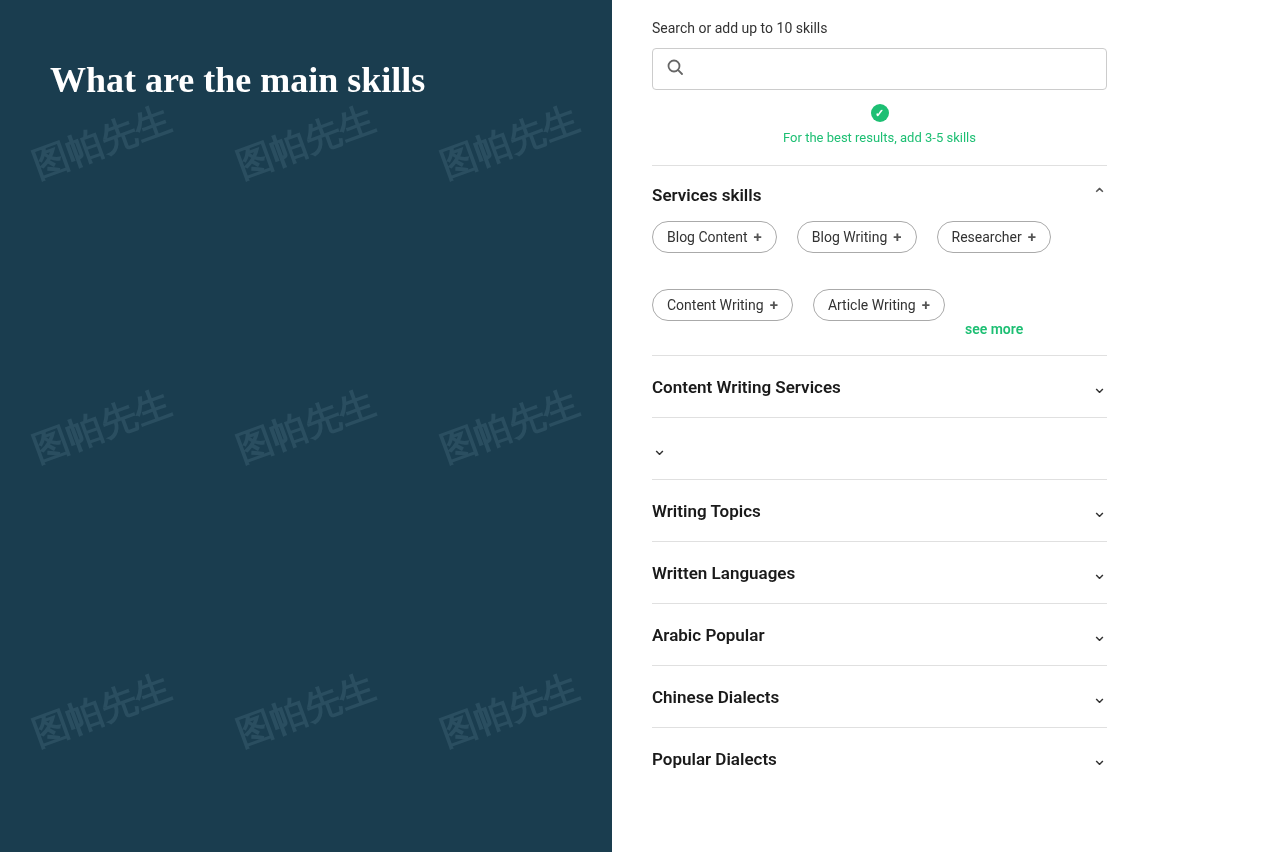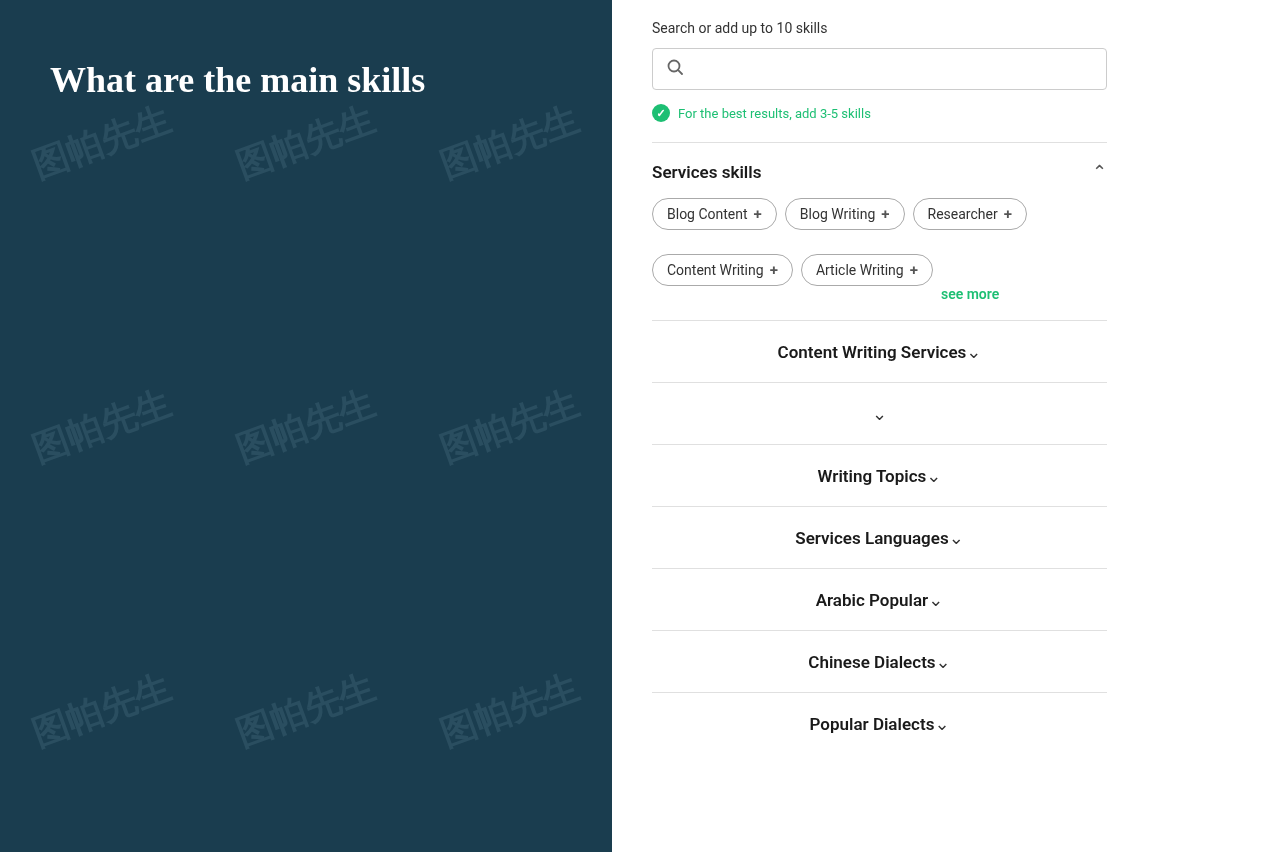--- a/index.html
+++ b/index.html
@@ -94,20 +94,21 @@
       width: 100%;
       font-size: 15px;
       color: #333;
     }
 
     .hint-row {
       display: flex;
       align-items: center;
       gap: 8px;
       margin-bottom: 20px;
+      flex-direction: column;
     }
 
     .hint-icon {
       width: 18px;
       height: 18px;
       border-radius: 50%;
       background-color: #1dbf73;
       display: flex;
       align-items: center;
       justify-content: center;
@@ -145,21 +146,21 @@
     }
 
     .chevron {
       font-size: 18px;
       color: #555;
     }
 
     .skills-container {
       display: flex;
       flex-wrap: wrap;
-      gap: 8px;
+      gap: 20px;
       margin-top: 16px;
       align-items: center;
     }
 
     .skill-tag {
       display: flex;
       align-items: center;
       gap: 6px;
       border: 1.5px solid #aaa;
       border-radius: 20px;
@@ -186,21 +187,21 @@
       margin-top: 48px;
     }
 
     .collapsible-section {
       border-top: 1px solid #e0e0e0;
       padding: 20px 0;
     }
 
     .collapsible-header {
       display: flex;
-      justify-content: center;
+      justify-content: space-between;
       align-items: center;
       cursor: pointer;
     }
 
     .collapsible-title {
       font-size: 17px;
       font-weight: 600;
       color: #1a1a1a;
     }
 
@@ -295,21 +296,21 @@
 
   <div id="section-writing-topics" class="collapsible-section">
     <div class="collapsible-header">
       <span class="collapsible-title">Writing Topics</span>
       <span class="chevron-down">⌄</span>
     </div>
   </div>
 
   <div id="section-written-languages" class="collapsible-section">
     <div class="collapsible-header">
-      <span class="collapsible-title">Services Languages</span>
+      <span class="collapsible-title">Written Languages</span>
       <span class="chevron-down">⌄</span>
     </div>
   </div>
 
   <div id="section-arabic-dialects" class="collapsible-section">
     <div class="collapsible-header">
       <span class="collapsible-title">Arabic Popular</span>
       <span class="chevron-down">⌄</span>
     </div>
   </div>

